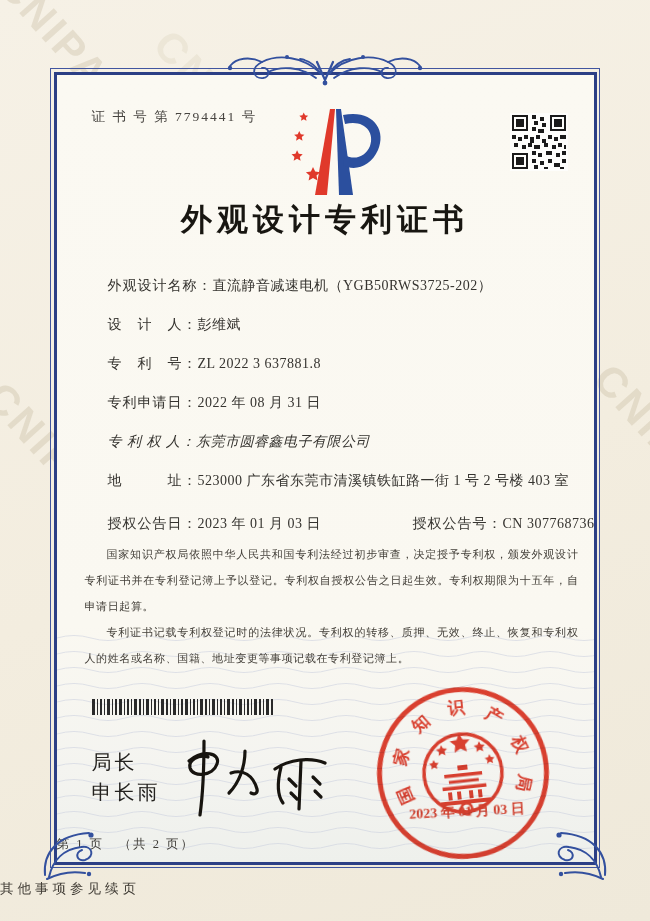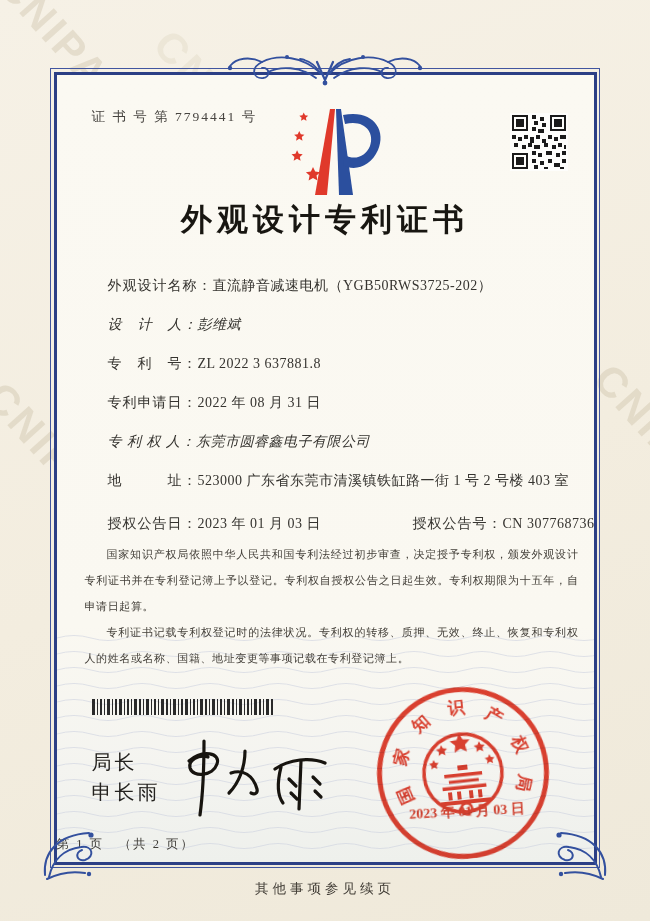--- a/index.html
+++ b/index.html
@@ -51,21 +51,21 @@
 
   .title {
     position:absolute; left:0; top:124px; width:100%; text-align:center;
     font-size:31px; font-weight:bold; letter-spacing:5px; color:#181611; z-index:2;
   }
 
   .fields { position:absolute; left:35px; top:194px; width:492px; z-index:2; }
   .frow { position:absolute; left:16px; font-size:14px; color:#35332f; white-space:nowrap; }
   .frow .lab { letter-spacing:1px; }
   .frow .val { letter-spacing:0.5px; }
-  .f0{ top:8px; } .f1{ top:47px;font-style:italic; } .f2{ top:86px; } .f3{ top:125px; }
+  .f0{ top:8px; } .f1{ top:47px; } .f2{ top:86px; } .f3{ top:125px; }
   .f4{ top:164px;font-style:italic; } .f5{ top:203px; } .f6{ top:246px; }
   .grant2 { position:absolute; left:305px; top:0; }
 
   .paras {
     position:absolute; left:28px; top:466px; width:494px; z-index:2;
     font-size:11px; line-height:26px; letter-spacing:0.6px; color:#44403a;
     text-align:justify;
   }
   .paras p { text-indent:2em; }
 
@@ -103,21 +103,21 @@
     position:absolute; left:-8px; top:116px; width:188px; text-align:center;
     font-size:14px; font-weight:bold; color:#d9321f; letter-spacing:0;
     transform:rotate(3deg); white-space:nowrap;
   }
 
   .page-foot {
     position:absolute; left:0; bottom:9px; width:100%; text-align:left;
     font-size:12.5px; letter-spacing:2px; color:#3c3a36; z-index:2;
   }
   .next-note {
-    position:absolute; left:0; top:880px; width:100%; text-align:center;
+    position:absolute; left:0; top:880px; width:100%; 
     font-size:13.5px; letter-spacing:4px; color:#403c35; z-index:1;
   }
 </style>
 </head>
 <body>
 
 <span class="wm wm1">CNIPA</span>
 <span class="wm wm2">CNIPA</span>
 <span class="wm wm3">CNIPA</span>
 <span class="wm wm4">CNIPA</span>

